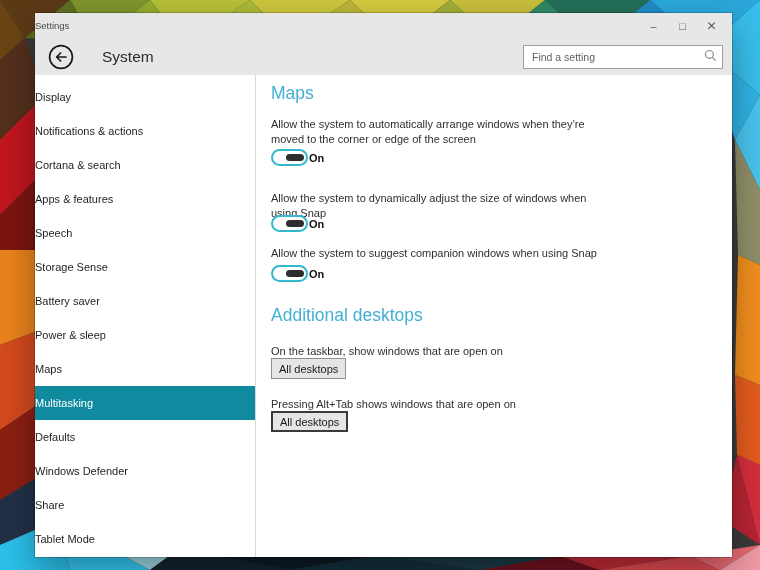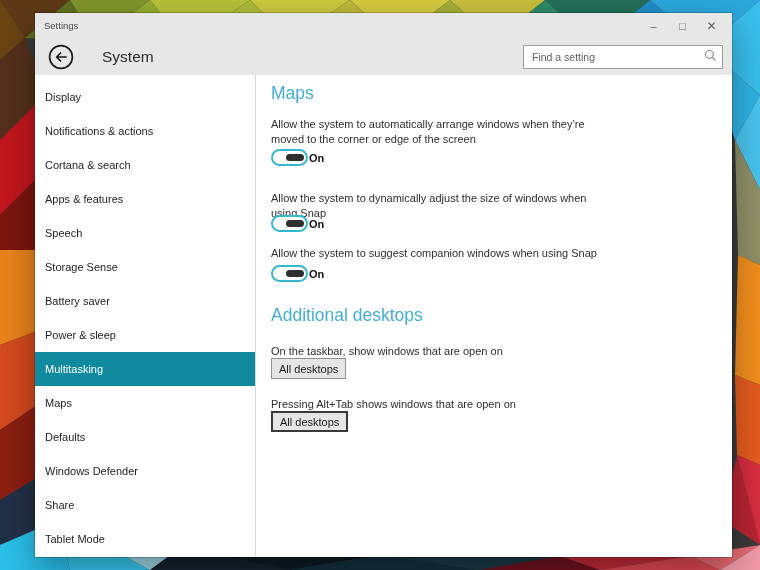--- a/index.html
+++ b/index.html
@@ -5,39 +5,39 @@
   html,body{margin:0;padding:0;background:#111;}
   .stage{position:relative;width:760px;height:570px;overflow:hidden;
          font-family:"Liberation Sans",sans-serif;-webkit-font-smoothing:antialiased;}
   .bg{position:absolute;inset:0;}
 
   
   .win{position:absolute;left:35px;top:13px;width:697px;height:544px;background:#fff;
        box-shadow:0 0 0 1px rgba(0,0,0,.18),0 14px 34px rgba(0,0,0,.35);}
   .win-top{background:#e7e7e7;}
   .titlebar{height:25px;display:flex;align-items:center;}
-  .tb-title{font-size:9.5px;color:#4a4a4a;padding-left:9px;flex:1;}
+  .tb-title{font-size:9.5px;color:#4a4a4a;flex:1;}
   .tb-controls{display:flex;align-items:center;gap:0;padding-right:6px;}
   .tb-btn{width:29px;height:25px;display:flex;align-items:center;justify-content:center;
           font-size:11px;color:#5c5c5c;cursor:default;}
   .tb-btn.close{font-size:12px;}
   .header{height:37px;display:flex;align-items:center;}
   .back{margin-left:13px;width:26px;height:26px;flex:0 0 auto;cursor:pointer;}
   .page-title{margin-left:28px;font-size:15.5px;color:#2b2b2b;flex:1;}
   .searchbox{position:relative;width:200px;height:24px;margin-right:9px;flex:0 0 auto;}
   .searchbox input{width:100%;height:100%;box-sizing:border-box;border:1px solid #9e9e9e;
        background:#fff;font-family:"Liberation Sans",sans-serif;font-size:10.5px;color:#333;
        padding:0 24px 0 8px;outline:none;}
   .searchbox input::placeholder{color:#5f5f5f;opacity:1;}
   .search-ic{position:absolute;right:6px;top:4px;}
 
   
   .body{display:flex;height:482px;background:#fff;}
   .sidebar{width:220px;flex:0 0 auto;padding-top:5px;box-sizing:border-box;}
-  .side-item{height:34px;display:flex;align-items:center;padding-left:10px;
+  .side-item{height:34px;display:flex;align-items:center;padding-left:0;
              font-size:11px;color:#1f1f1f;cursor:pointer;}
   .side-item.selected{background:var(--accent);color:#fff;}
   .vdiv{width:1px;background:#d9d9d9;flex:0 0 auto;}
   .main{position:relative;flex:1;}
   .main > *{position:absolute;left:15px;}
   .sec-heading{font-size:17.5px;color:var(--heading);letter-spacing:0;}
   .para{font-size:11px;line-height:15px;color:#2f2f2f;white-space:pre-line;width:410px;}
   .toggle-row{display:flex;align-items:center;gap:1px;cursor:pointer;}
   .toggle{position:relative;width:33px;height:13px;border:2px solid var(--tog-border);
           border-radius:9px;background:#fff;box-sizing:content-box;}
@@ -142,22 +142,22 @@
     <div class="body">
       <div class="sidebar">
           <div class="side-item">Display</div>
           <div class="side-item">Notifications &amp; actions</div>
           <div class="side-item">Cortana &amp; search</div>
           <div class="side-item">Apps &amp; features</div>
           <div class="side-item">Speech</div>
           <div class="side-item">Storage Sense</div>
           <div class="side-item">Battery saver</div>
           <div class="side-item">Power &amp; sleep</div>
+          <div class="side-item">Maps</div>
           <div class="side-item selected">Multitasking</div>
-          <div class="side-item">Maps</div>
           <div class="side-item">Defaults</div>
           <div class="side-item">Windows Defender</div>
           <div class="side-item">Share</div>
           <div class="side-item">Tablet Mode</div>
         </div>
       <div class="vdiv"></div>
 
       <div class="main">
         <div class="sec-heading" style="top:8px">Maps</div>
 

